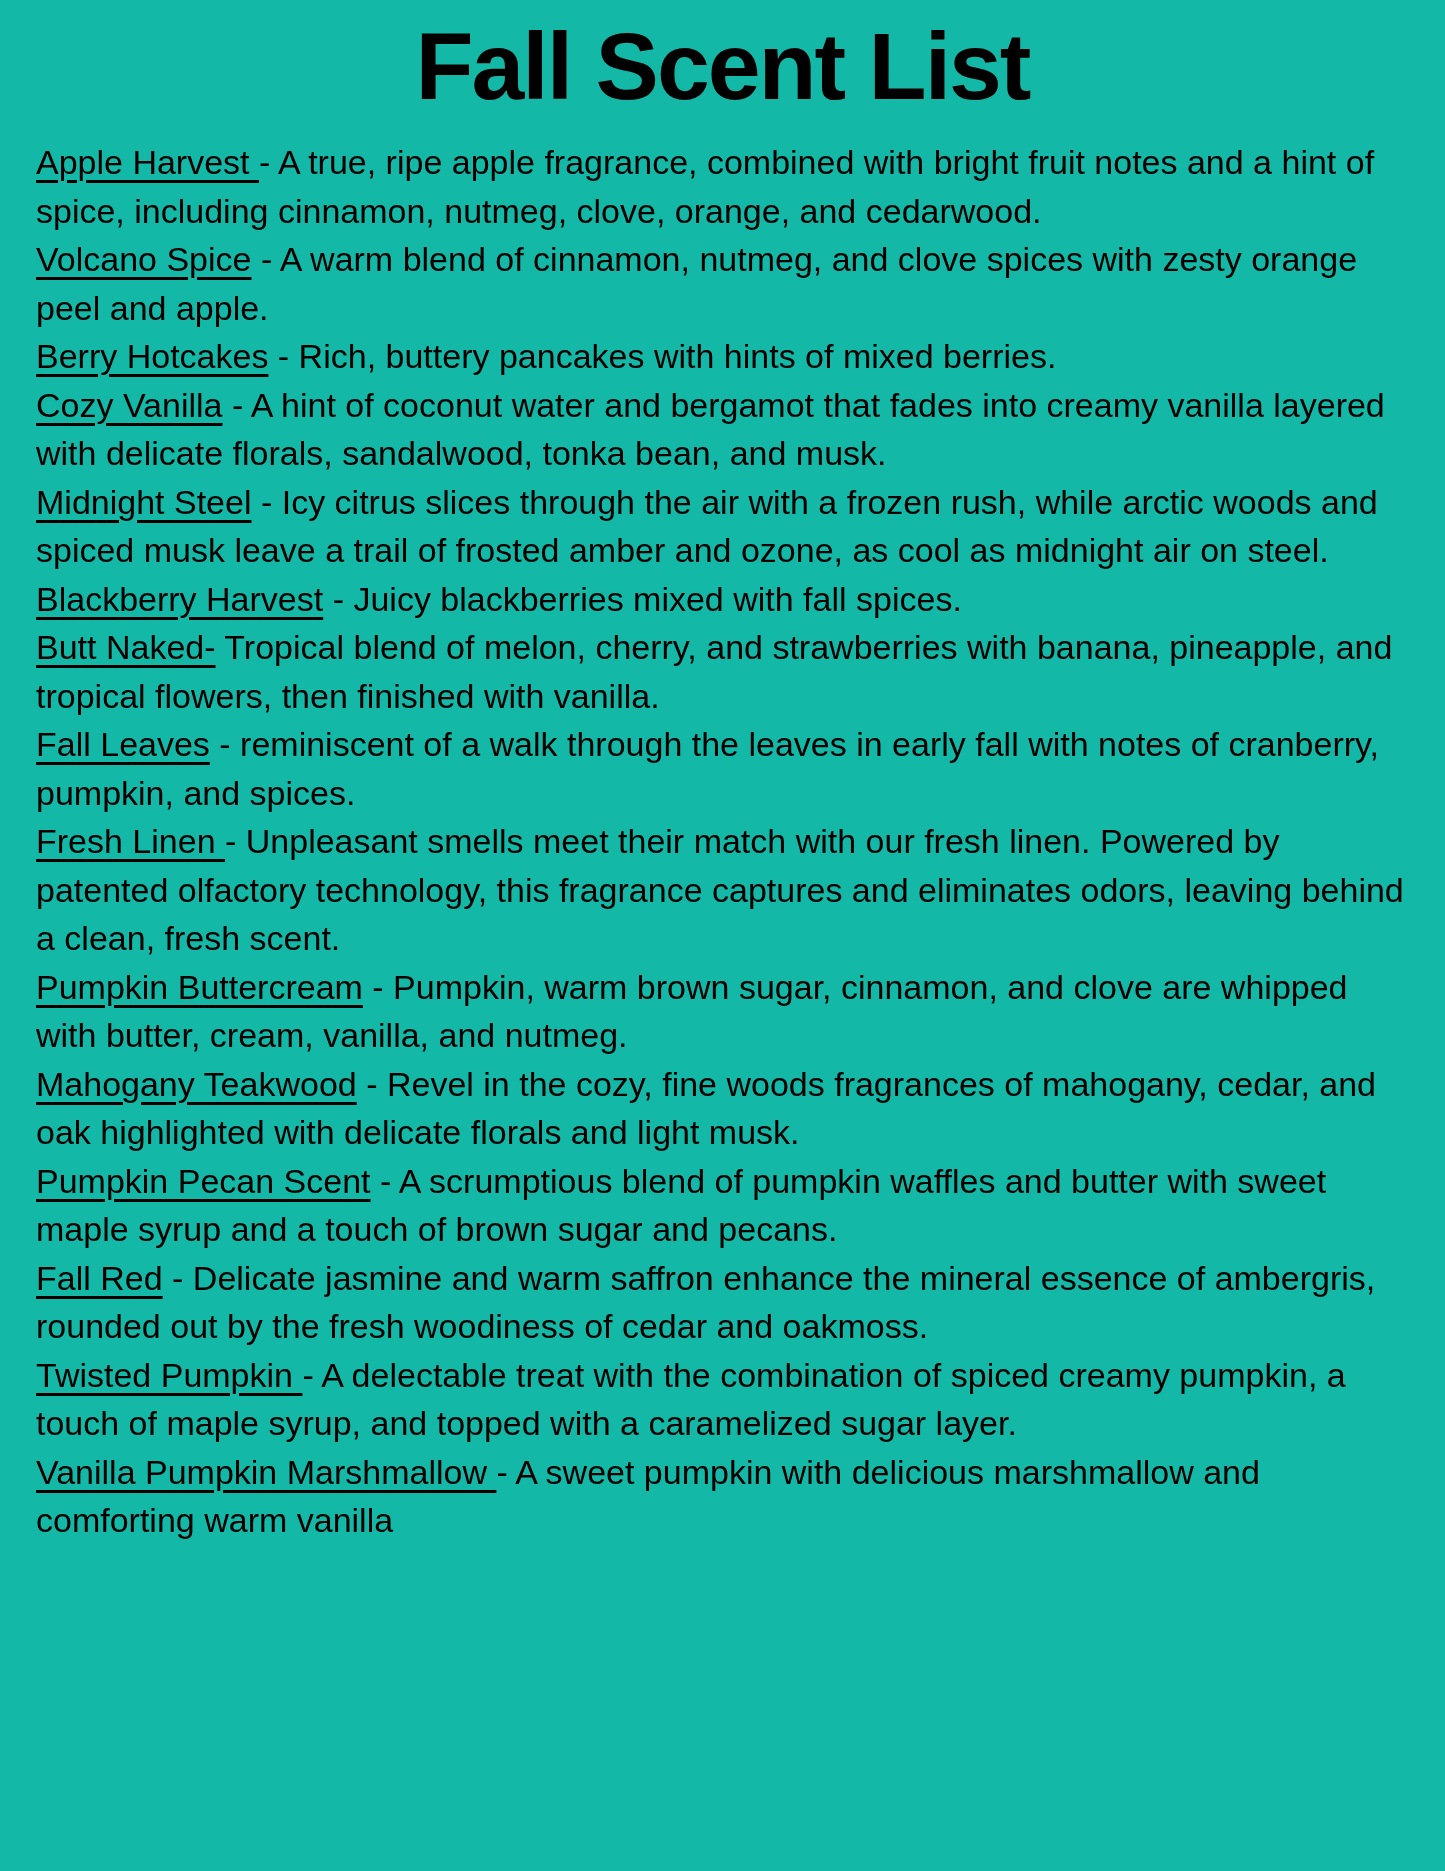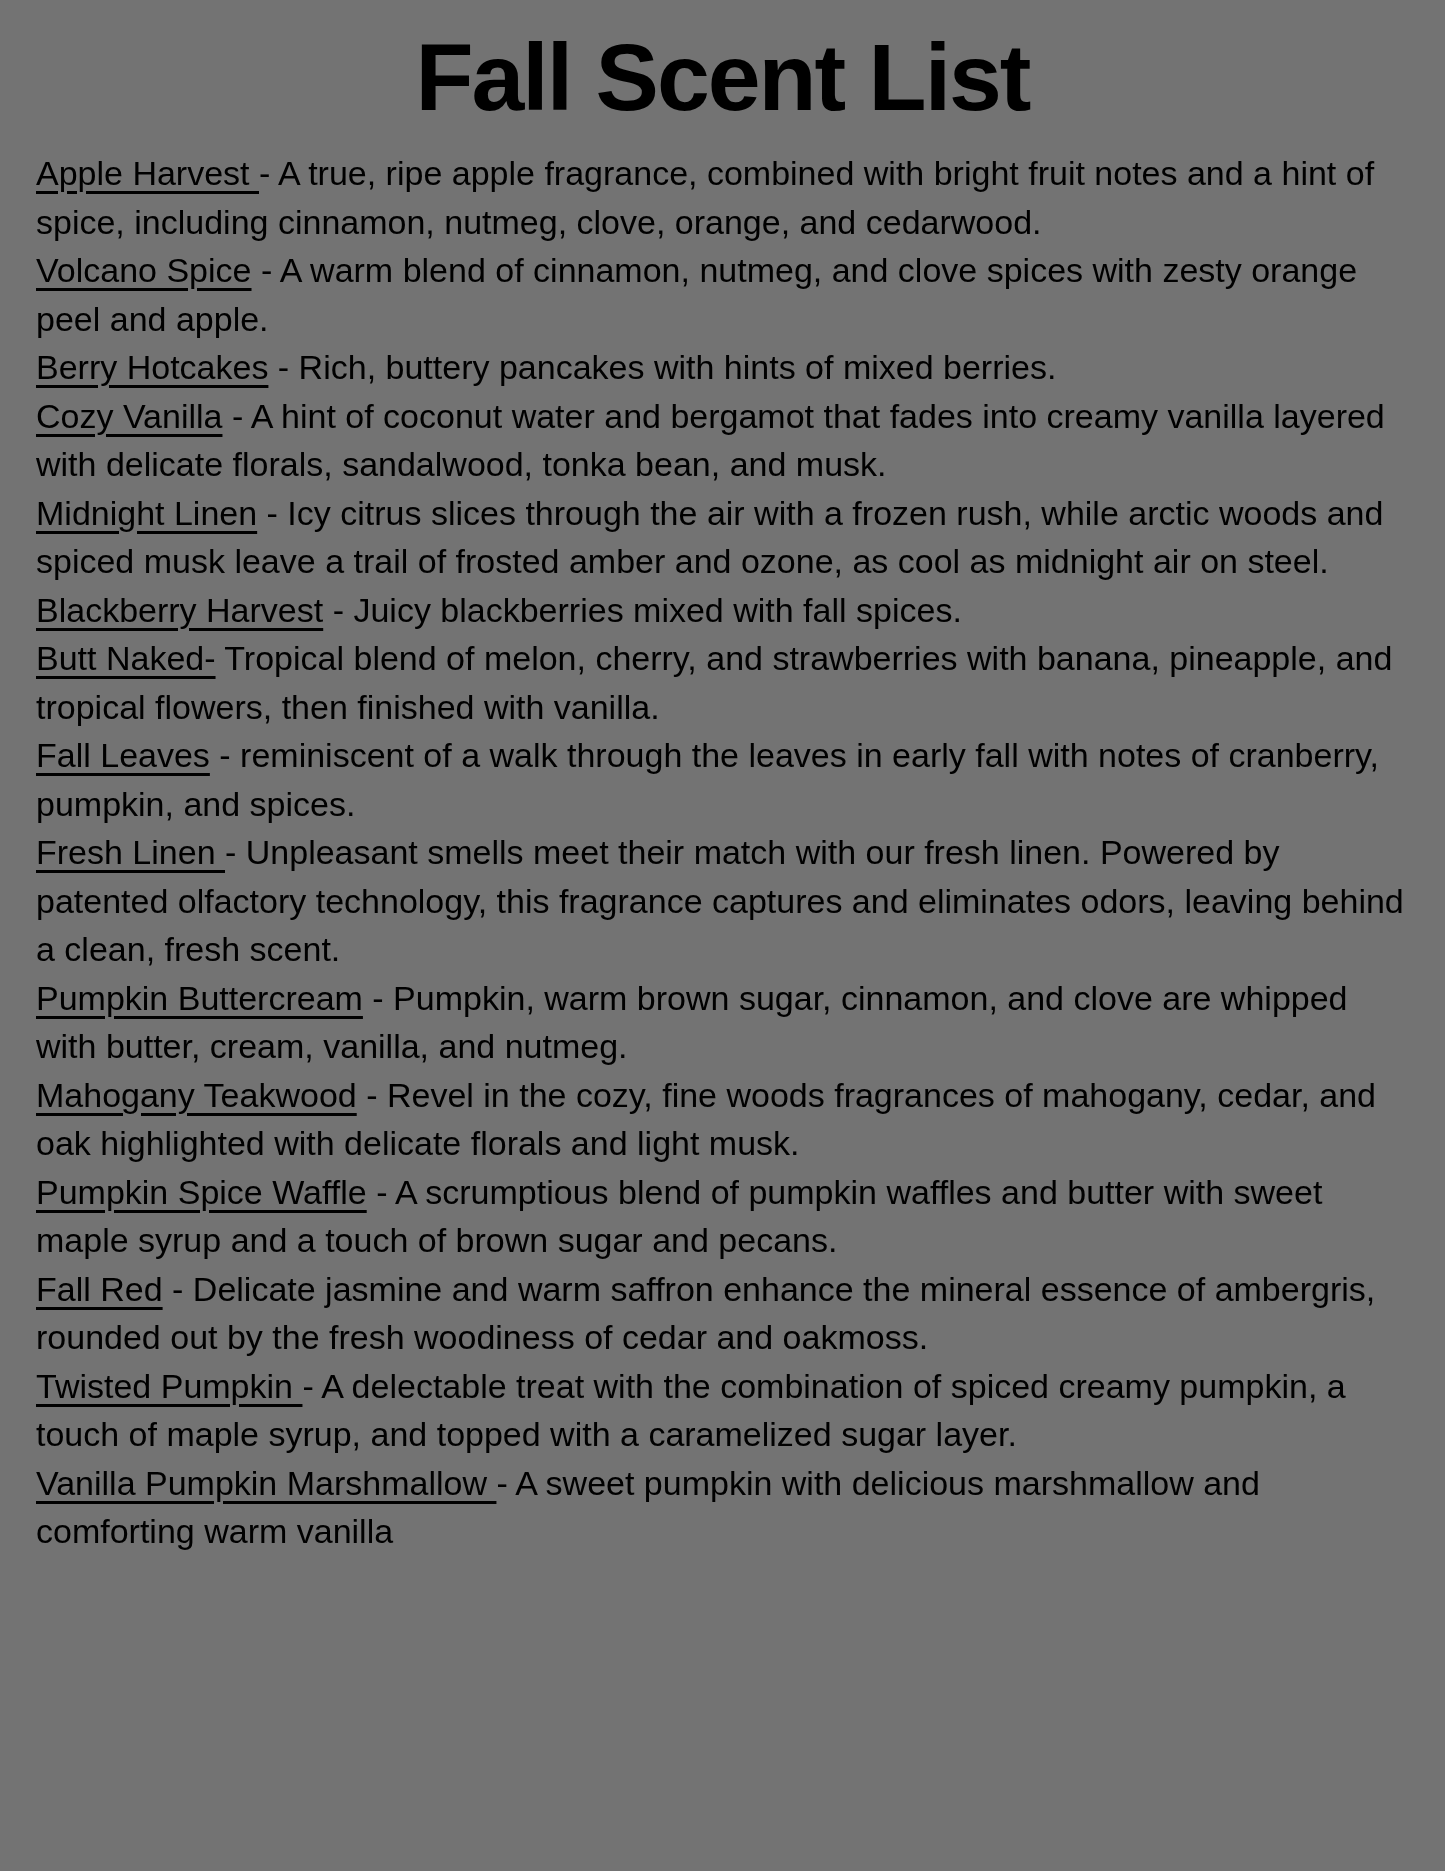--- a/index.html
+++ b/index.html
@@ -4,26 +4,26 @@
 <style>
   html, body {
     margin: 0;
     padding: 0;
     background: #ffffff;
   }
   .page {
     position: relative;
     width: 1445px;
     height: 1871px;
-    background: #737373;
+    background: #14b8a6;
     color: #000000;
     font-family: "Liberation Sans", sans-serif;
     overflow: hidden;
     box-sizing: border-box;
-    padding: 11px 36px;
+    padding: 0 36px;
   }
   .doc-title {
     margin: 10px 0 16px 0;
     text-align: center;
     font-size: 95px;
     line-height: 112px;
     font-weight: 800;
     letter-spacing: -2px;
     color: #000000;
   }
@@ -49,35 +49,35 @@
   <h1 class="doc-title">Fall Scent List</h1>
   <div class="scent-list">
   <p class="scent"><span class="scent-name">Apple Harvest </span><span class="scent-desc">- A true, ripe apple fragrance, combined with bright fruit notes and a hint of spice, including cinnamon, nutmeg, clove, orange, and cedarwood.</span></p>
 
   <p class="scent"><span class="scent-name">Volcano Spice</span><span class="scent-desc"> - A warm blend of cinnamon, nutmeg, and clove spices with zesty orange peel and apple.</span></p>
 
   <p class="scent"><span class="scent-name">Berry Hotcakes</span><span class="scent-desc"> - Rich, buttery pancakes with hints of mixed berries.</span></p>
 
   <p class="scent"><span class="scent-name">Cozy Vanilla</span><span class="scent-desc"> - A hint of coconut water and bergamot that fades into creamy vanilla layered with delicate florals, sandalwood, tonka bean, and musk.</span></p>
 
-  <p class="scent"><span class="scent-name">Midnight Linen</span><span class="scent-desc"> - Icy citrus slices through the air with a frozen rush, while arctic woods and spiced musk leave a trail of frosted amber and ozone, as cool as midnight air on steel.</span></p>
+  <p class="scent"><span class="scent-name">Midnight Steel</span><span class="scent-desc"> - Icy citrus slices through the air with a frozen rush, while arctic woods and spiced musk leave a trail of frosted amber and ozone, as cool as midnight air on steel.</span></p>
 
   <p class="scent"><span class="scent-name">Blackberry Harvest</span><span class="scent-desc"> - Juicy blackberries mixed with fall spices.</span></p>
 
   <p class="scent"><span class="scent-name">Butt Naked-</span><span class="scent-desc"> Tropical blend of melon, cherry, and strawberries with banana, pineapple, and tropical flowers, then finished with vanilla.</span></p>
 
   <p class="scent"><span class="scent-name">Fall Leaves</span><span class="scent-desc"> - reminiscent of a walk through the leaves in early fall with notes of cranberry, pumpkin, and spices.</span></p>
 
   <p class="scent"><span class="scent-name">Fresh Linen </span><span class="scent-desc">- Unpleasant smells meet their match with our fresh linen. Powered by patented olfactory technology, this fragrance captures and eliminates odors, leaving behind a clean, fresh scent.</span></p>
 
   <p class="scent"><span class="scent-name">Pumpkin Buttercream</span><span class="scent-desc"> - Pumpkin, warm brown sugar, cinnamon, and clove are whipped with butter, cream, vanilla, and nutmeg.</span></p>
 
   <p class="scent"><span class="scent-name">Mahogany Teakwood</span><span class="scent-desc"> - Revel in the cozy, fine woods fragrances of mahogany, cedar, and oak highlighted with delicate florals and light musk.</span></p>
 
-  <p class="scent"><span class="scent-name">Pumpkin Spice Waffle</span><span class="scent-desc"> - A scrumptious blend of pumpkin waffles and butter with sweet maple syrup and a touch of brown sugar and pecans.</span></p>
+  <p class="scent"><span class="scent-name">Pumpkin Pecan Scent</span><span class="scent-desc"> - A scrumptious blend of pumpkin waffles and butter with sweet maple syrup and a touch of brown sugar and pecans.</span></p>
 
   <p class="scent"><span class="scent-name">Fall Red</span><span class="scent-desc"> - Delicate jasmine and warm saffron enhance the mineral essence of ambergris, rounded out by the fresh woodiness of cedar and oakmoss.</span></p>
 
   <p class="scent"><span class="scent-name">Twisted Pumpkin </span><span class="scent-desc">- A delectable treat with the combination of spiced creamy pumpkin, a touch of maple syrup, and topped with a caramelized sugar layer.</span></p>
 
   <p class="scent"><span class="scent-name">Vanilla Pumpkin Marshmallow </span><span class="scent-desc">- A sweet pumpkin with delicious marshmallow and comforting warm vanilla</span></p>
 
 </div>
 </div>
 

